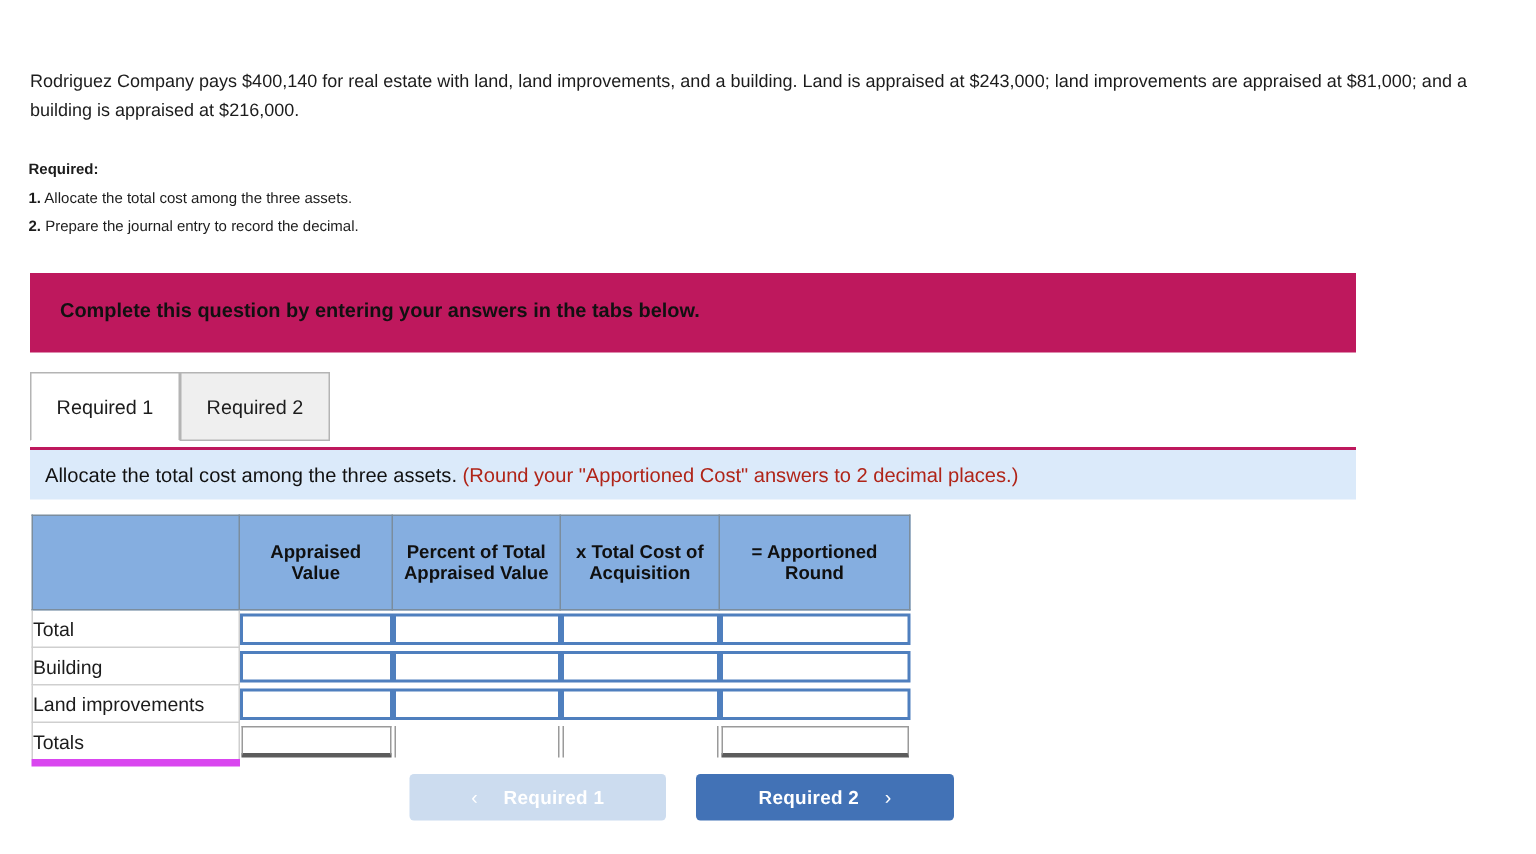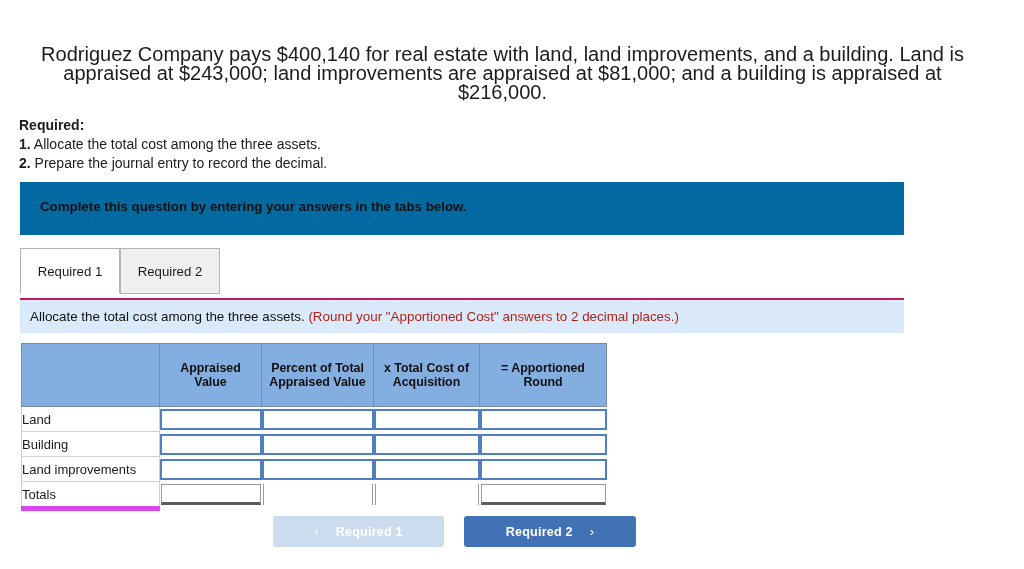--- a/index.html
+++ b/index.html
@@ -21,47 +21,46 @@
     width: 1024px;
     height: 569px;
   }
 
   
   .problem {
     position: absolute;
     left: 20px;
     top: 45px;
     width: 965px;
-    font-size: 20px;
+    font-size: 12px;
     line-height: 19px;
     color: #1c1c1c;
-    text-align: center;
   }
 
   
   .required-block {
     position: absolute;
     left: 19px;
-    top: 116px;
+    top: 104px;
     width: 700px;
-    font-size: 14px;
+    font-size: 10px;
     line-height: 19px;
     color: #1c1c1c;
   }
   .required-title { font-weight: bold; }
   .required-line .num { font-weight: bold; }
 
   
   .gray-banner {
     position: absolute;
     left: 20px;
     top: 182px;
     width: 884px;
     height: 53px;
-    background: #0369a1;
+    background: #be185d;
     box-sizing: border-box;
   }
   .gray-banner .txt {
     position: absolute;
     left: 20px;
     top: 17px;
     font-size: 13.3px;
     font-weight: bold;
     color: #111111;
   }
@@ -285,21 +284,21 @@
       <tr>
         <th class="blank"></th>
         <th>Appraised Value</th>
         <th>Percent of Total Appraised Value</th>
         <th>x Total Cost of Acquisition</th>
         <th>= Apportioned Round</th>
       </tr>
     </thead>
     <tbody>
       <tr class="datarow">
-        <td class="rowlabel">Land</td>
+        <td class="rowlabel">Total</td>
         <td class="inputcell">
           <div class="inputbox"></div>
         </td>
         <td class="inputcell">
           <div class="inputbox"></div>
         </td>
         <td class="inputcell">
           <div class="inputbox"></div>
         </td>
         <td class="inputcell">

